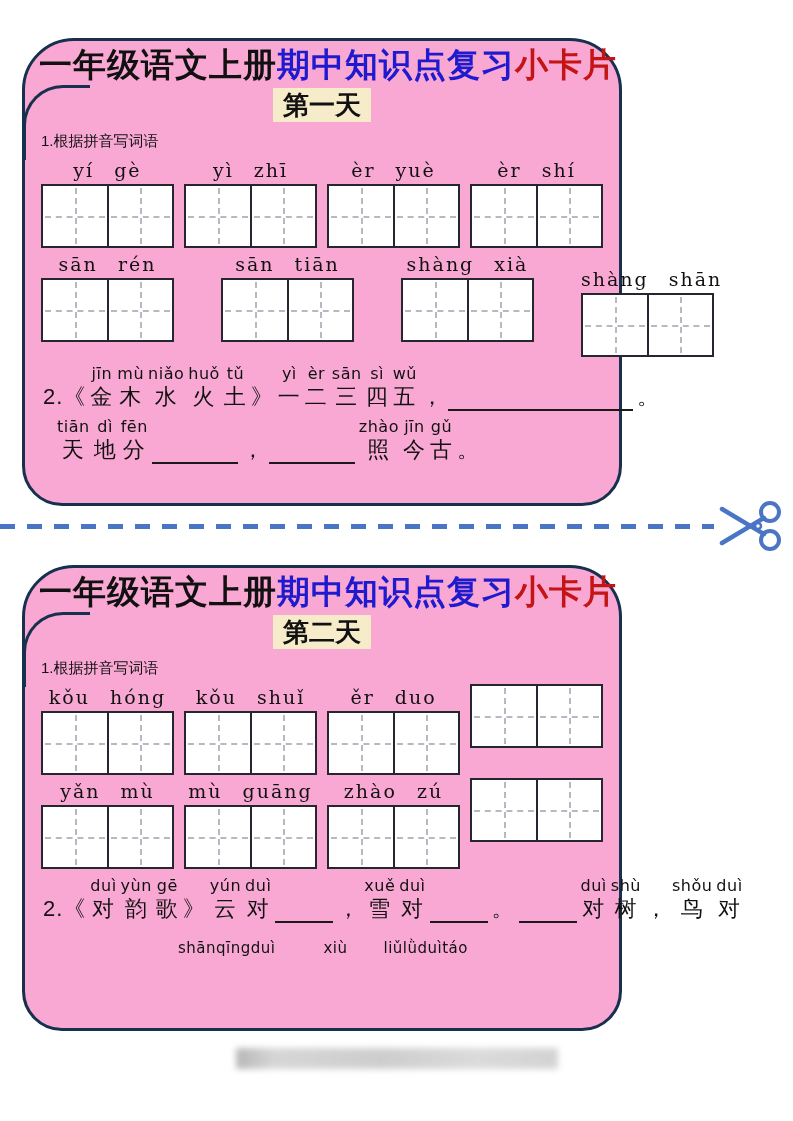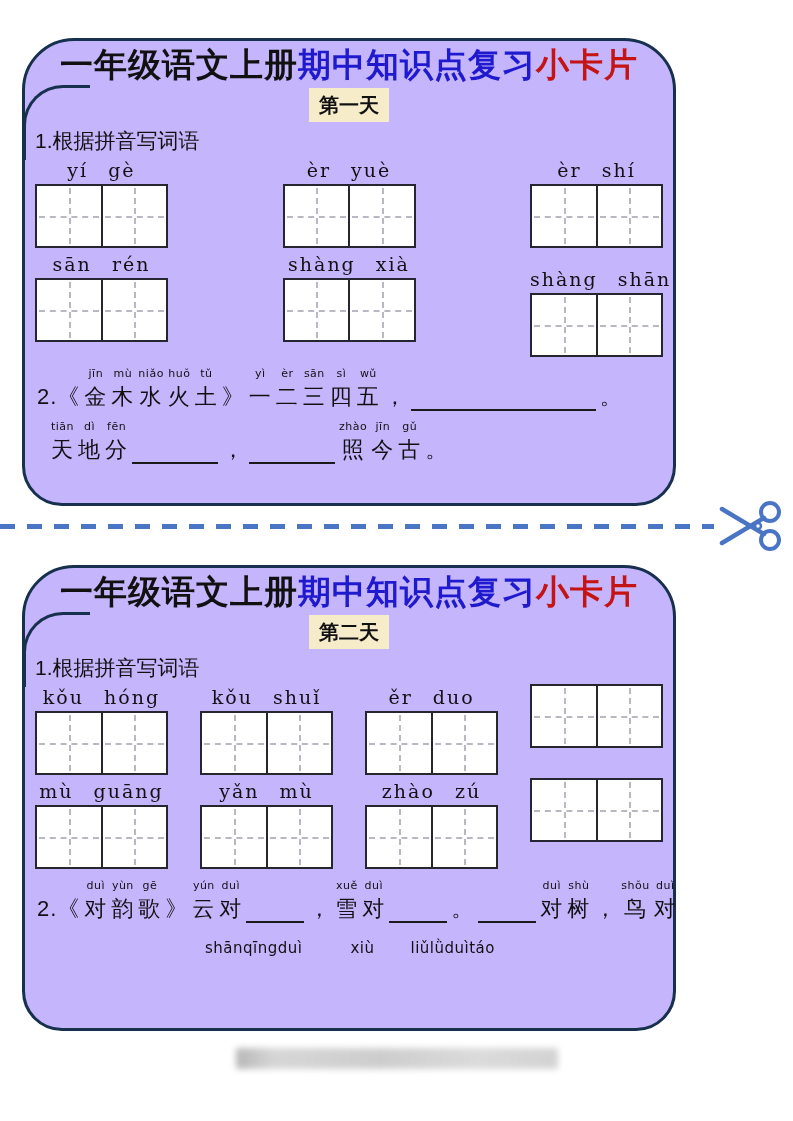--- a/index.html
+++ b/index.html
@@ -1,39 +1,39 @@
 <!DOCTYPE html>
 <html><head>
 <meta charset="utf-8">
 <style>
   html,body{margin:0;padding:0;background:#ffffff;}
   body{width:793px;height:1121px;position:relative;overflow:hidden;
        font-family:"Liberation Sans", sans-serif;color:#111;}
 
   
-  .card{position:absolute;left:22px;width:654px;box-sizing:border-box;
-        border:3.5px solid #17304e;background:#c4b5fd;
-        border-radius:52px 52px 40px 40px;padding:0 8px;}
+  .card{position:absolute;left:22px;width:600px;box-sizing:border-box;
+        border:3.5px solid #17304e;background:#f9a8d4;
+        border-radius:52px 52px 40px 40px;padding:0 14px;}
   .card-a{top:38px;height:468px;}
   .card-b{top:565px;height:466px;}
   .inner-arc{position:absolute;left:-2px;top:44px;width:64px;height:72px;
              border-left:3.5px solid #17304e;border-top:3.5px solid #17304e;
              border-top-left-radius:40px;pointer-events:none;}
 
   .card-title{margin:4px 0 0 0;text-align:center;font-size:33px;line-height:40px;
               font-weight:bold;letter-spacing:1px;white-space:nowrap;}
   .t-black{color:#111;}
   .t-blue{color:#1f1acd;}
   .t-red{color:#c41414;}
 
   .day-row{text-align:center;margin-top:3px;height:36px;}
-  .day-badge{display:inline-block;background:#f6ecca;color:#111;font-size:20px;
+  .day-badge{display:inline-block;background:#f6ecca;color:#111;font-size:26px;
              font-weight:bold;padding:2px 10px;line-height:30px;}
 
-  .task1{font-size:21px;margin:4px 0 0 2px;line-height:26px;}
+  .task1{font-size:15px;margin:4px 0 0 2px;line-height:26px;}
 
   
   .word-row{display:flex;justify-content:space-between;margin-top:3px;padding:0 2px;}
   .word-col{width:133px;text-align:center;}
   .py-label{font-family:"DejaVu Serif", serif;font-size:19px;line-height:27px;
             letter-spacing:2px;word-spacing:12px;white-space:nowrap;}
   .grid{display:flex;width:133px;height:64px;box-sizing:border-box;
         border:2.5px solid #262630;background:#fff;}
   .cell{flex:1;position:relative;}
   .cell + .cell{border-left:2.5px solid #262630;}
@@ -43,21 +43,21 @@
                border-left:2px dashed #b8b8c2;}
 
   
   .s2{margin-top:9px;padding-left:2px;}
   .s2-line{white-space:nowrap;line-height:1;}
   .s2-line + .s2-line{margin-top:8px;}
   .s2-line.indent{padding-left:14px;}
   .s2-line.centered{text-align:center;margin-top:16px;}
   .seg{display:inline-flex;flex-direction:column;align-items:center;
        vertical-align:bottom;margin:0 2px;}
-  .seg .py{font-size:11px;line-height:16px;height:16px;letter-spacing:0.5px;
+  .seg .py{font-size:16px;line-height:16px;height:16px;letter-spacing:0.5px;
            font-family:"DejaVu Sans", sans-serif;color:#111;white-space:pre;}
   .seg .t{font-size:22px;line-height:29px;letter-spacing:1px;}
   .s2-line.pyonly .seg .py{font-size:15px;height:18px;line-height:18px;}
   .blankline{display:inline-block;border-bottom:2px solid #1a1a1a;height:27px;}
   .blank-long .blankline{width:185px;}
   .blank-mid .blankline{width:86px;}
   .blank-short .blankline{width:58px;}
   .gapspan{display:inline-block;}
 
   
@@ -83,37 +83,51 @@
     <div class="word-rows">
         <span class="word-row" style="display: flex;">
           <span class="word-col" style="display: inline-block;">
             <span class="py-label" style="display: block;">yí gè</span>
             <span class="grid" style="display: flex;">
               <span class="cell"></span>
               <span class="cell"></span>
             </span>
           </span>
           <span class="word-col" style="display: inline-block;">
+            <span class="py-label" style="display: block;">yì zhī</span>
+            <span class="grid" style="display: flex;">
+              <span class="cell"></span>
+              <span class="cell"></span>
+            </span>
+          </span>
+          <span class="word-col" style="display: inline-block;">
             <span class="py-label" style="display: block;">èr yuè</span>
             <span class="grid" style="display: flex;">
               <span class="cell"></span>
               <span class="cell"></span>
             </span>
           </span>
           <span class="word-col" style="display: inline-block;">
             <span class="py-label" style="display: block;">èr shí</span>
             <span class="grid" style="display: flex;">
               <span class="cell"></span>
               <span class="cell"></span>
             </span>
           </span>
         </span>
         <span class="word-row" style="display: flex; gap: 47px;">
           <span class="word-col" style="display: inline-block;">
             <span class="py-label" style="display: block;">sān rén</span>
+            <span class="grid" style="display: flex;">
+              <span class="cell"></span>
+              <span class="cell"></span>
+            </span>
+          </span>
+          <span class="word-col" style="display: inline-block;">
+            <span class="py-label" style="display: block;">sān tiān</span>
             <span class="grid" style="display: flex;">
               <span class="cell"></span>
               <span class="cell"></span>
             </span>
           </span>
           <span class="word-col" style="display: inline-block;">
             <span class="py-label" style="display: block;">shàng xià</span>
             <span class="grid" style="display: flex;">
               <span class="cell"></span>
               <span class="cell"></span>
@@ -248,28 +262,28 @@
           </span>
           <span class="word-col" style="display: inline-block;">
             <span class="grid" style="display: flex;">
               <span class="cell"></span>
               <span class="cell"></span>
             </span>
           </span>
         </span>
         <span class="word-row" style="display: flex;">
           <span class="word-col" style="display: inline-block;">
+            <span class="py-label" style="display: block;">yǎn mù</span>
+            <span class="grid" style="display: flex;">
+              <span class="cell"></span>
+              <span class="cell"></span>
+            </span>
+          </span>
+          <span class="word-col" style="display: inline-block;">
             <span class="py-label" style="display: block;">mù guāng</span>
-            <span class="grid" style="display: flex;">
-              <span class="cell"></span>
-              <span class="cell"></span>
-            </span>
-          </span>
-          <span class="word-col" style="display: inline-block;">
-            <span class="py-label" style="display: block;">yǎn mù</span>
             <span class="grid" style="display: flex;">
               <span class="cell"></span>
               <span class="cell"></span>
             </span>
           </span>
           <span class="word-col" style="display: inline-block;">
             <span class="py-label" style="display: block;">zhào zú</span>
             <span class="grid" style="display: flex;">
               <span class="cell"></span>
               <span class="cell"></span>

